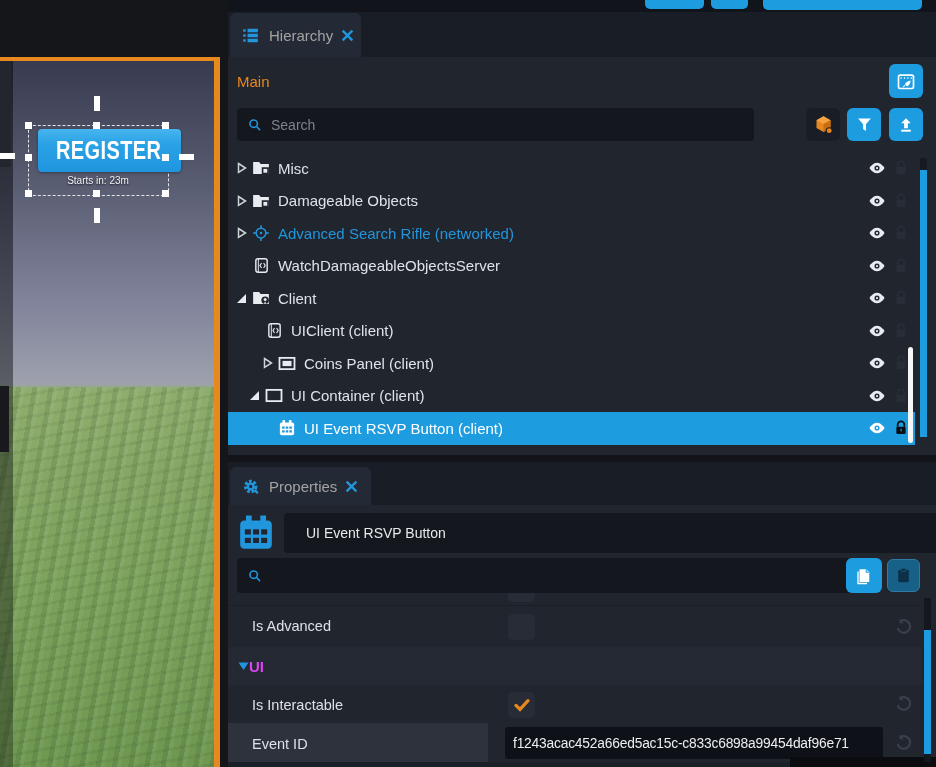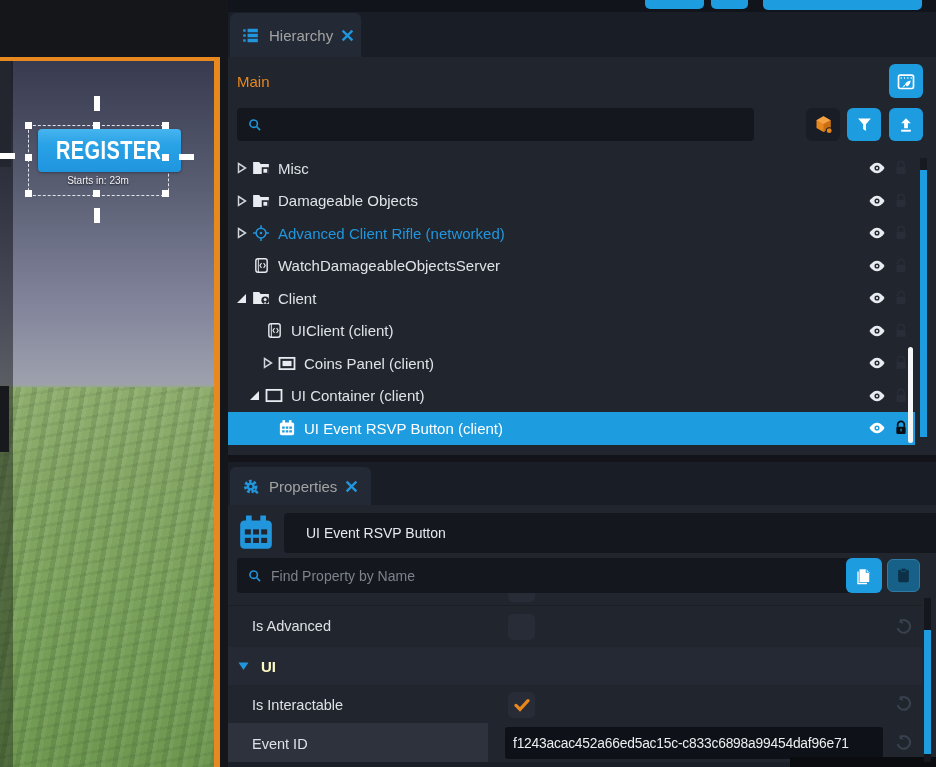--- a/index.html
+++ b/index.html
@@ -145,20 +145,21 @@
 
 <div class="abs" style="left:237px;top:73px;color:#e8871e;font-weight:normal;font-size:15px">Main</div>
 
 <div class="searchbox" style="left:237px;top:108px;width:497px;height:33px;padding:0 10px;gap:8px">
   <span>
     <svg width="16" height="16" viewBox="0 0 24 24">
         <circle cx="10" cy="10" r="5.6" stroke="#2196dd" stroke-width="2.4" fill="none"></circle>
         <path d="M14.2 14.2l5.4 5.4" stroke="#2196dd" stroke-width="2.4"></path>
       </svg>
   </span>
+  <input placeholder="Search" style="">
 </div>
 
 <div class="sqbtn" style="left:806px;top:108px;width:34px;height:33px;background:#191d26">
   <span>
     <svg width="21" height="21" viewBox="0 0 24 24">
       <path d="M12 2.5l8 4.5v9l-8 4.5-8-4.5V7z" fill="#e8871e"></path>
       <path d="M12 2.5l8 4.5-8 4.5L4 7z" fill="#f5a243"></path>
       <path d="M12 11.5v9l8-4.5V7z" fill="#c96f12"></path>
       <circle cx="18.5" cy="19" r="3.4" fill="#e8871e" stroke="#191d26" stroke-width="1.2"></circle>
     </svg>
@@ -258,21 +259,21 @@
       </span>
     <span class="ticon">
         <svg width="18" height="18" viewBox="0 0 24 24">
           <g stroke="#2196dd" stroke-width="2" fill="none">
             <circle cx="12" cy="12" r="6.5"></circle>
             <path d="M12 1.5v4M12 18.5v4M1.5 12h4M18.5 12h4"></path>
           </g>
           <circle cx="12" cy="12" r="1.7" fill="#2196dd"></circle>
         </svg>
       </span>
-    <span class="tlabel accent">Advanced Client Rifle (networked)</span>
+    <span class="tlabel accent">Advanced Search Rifle (networked)</span>
     <span class="eyebox">
         <svg width="18" height="16" viewBox="0 0 24 20">
           <path d="M12 3C6 3 2 10 2 10s4 7 10 7 10-7 10-7-4-7-10-7z" fill="#e8ebef"></path>
           <circle cx="12" cy="10" r="3.4" fill="#20252e"></circle>
           <circle cx="12" cy="10" r="1.5" fill="#e8ebef"></circle>
         </svg>
       </span>
     <span class="lockbox">
         <svg width="14" height="16" viewBox="0 0 20 24">
           <path d="M5 10V7a5 5 0 0 1 10 0v3" stroke="#282d38" stroke-width="2.6" fill="none"></path>
@@ -493,21 +494,20 @@
 </span>
 <input id="name-input" readonly="" value="UI Event RSVP Button" style="">
 
 <div class="searchbox" style="left:237px;top:558px;width:602px;height:35px;padding:0 10px;gap:8px">
   <span>
     <svg width="16" height="16" viewBox="0 0 24 24">
         <circle cx="10" cy="10" r="5.6" stroke="#2196dd" stroke-width="2.4" fill="none"></circle>
         <path d="M14.2 14.2l5.4 5.4" stroke="#2196dd" stroke-width="2.4"></path>
       </svg>
   </span>
-  <input placeholder="Find Property by Name" style="">
 </div>
 <div class="sqbtn blue" style="left:846px;top:558px;width:36px;height:35px">
   <span>
     <svg width="18" height="18" viewBox="0 0 24 24">
         <path d="M6 3h9l4 4v13H6z" fill="#fff"></path>
         <path d="M15 3v4h4" fill="none" stroke="#1e9ce0" stroke-width="1.4"></path>
         <path d="M4 6v16h12" fill="none" stroke="#fff" stroke-width="1.8"></path>
       </svg>
   </span>
 </div>
@@ -536,21 +536,21 @@
       <path d="M8.5 1.5L6.5 6.8l5.3 1.6z" fill="#39414e"></path>
     </svg>
 </span>
 
 <div class="abs" style="left:228px;top:647px;width:694px;height:38px;background:#242933;display:flex;align-items:center">
   <span style="margin-left:10px">
     <svg width="11" height="9" viewBox="0 0 11 9">
         <path d="M0.5 0.5h10L5.5 8z" fill="#2196dd"></path>
       </svg>
   </span>
-  <span style="color:#fef9c3;font-weight:bold;font-size:15px;margin-left:12px">UI</span>
+  <span style="color:#d946ef;font-weight:bold;font-size:15px;margin-left:0">UI</span>
 </div>
 
 <div class="abs" style="left:228px;top:685px;width:694px;height:38px;background:#21262e"></div>
 <span class="proplabel" style="top:697px">Is Interactable</span>
 <div class="checkbox checked" style="top:692px">
   <span class="check">
     <svg width="16" height="14" viewBox="0 0 20 16">
         <path d="M2.5 8.5l5 5L17.5 2.5" stroke="#e8871e" stroke-width="4" fill="none" stroke-linecap="round"></path>
       </svg>
   </span>

